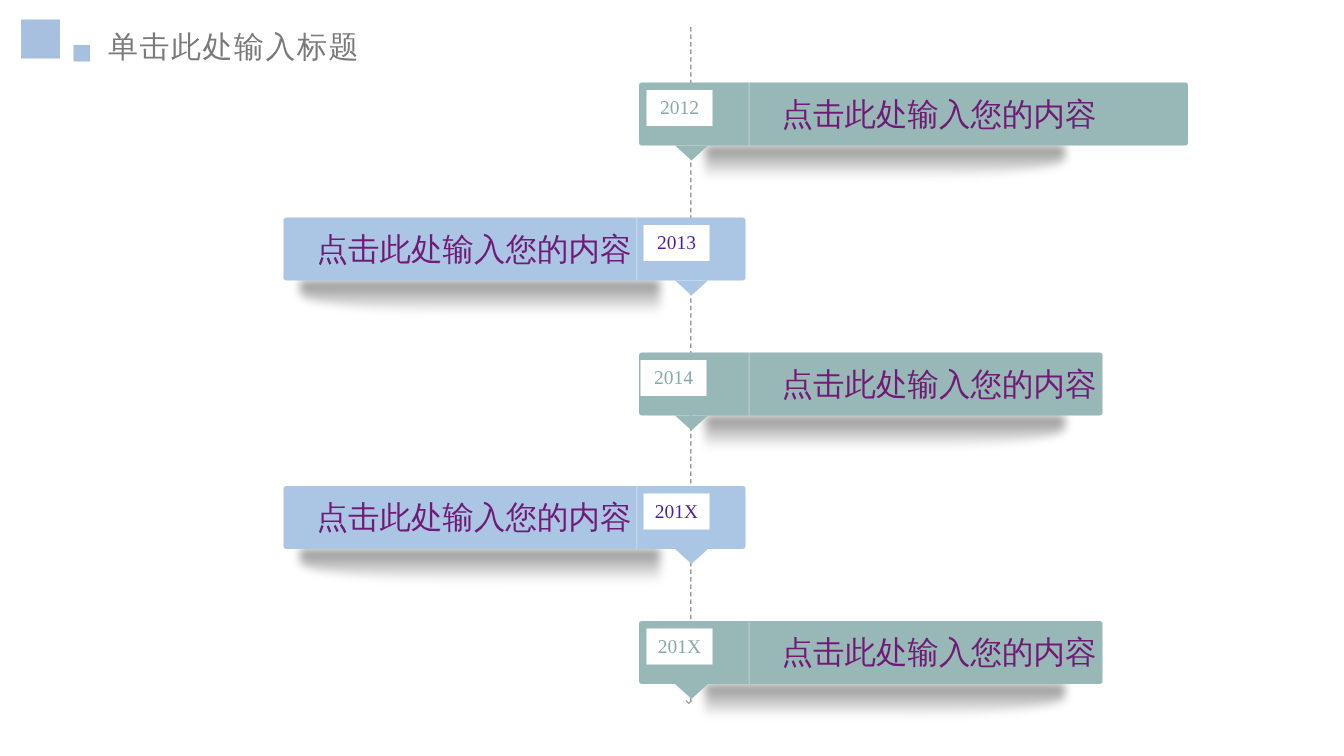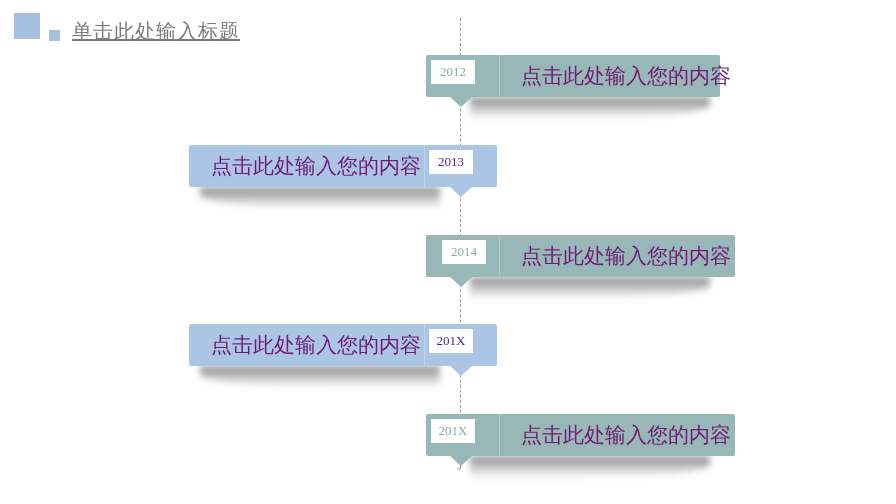--- a/index.html
+++ b/index.html
@@ -1,20 +1,20 @@
 <!DOCTYPE html>
 <html><head>
 <meta charset="utf-8">
 <style>
   html,body{margin:0;padding:0;}
   body{width:896px;height:504px;background:#fff;position:relative;overflow:hidden;
        font-family:"DejaVu Sans","Liberation Sans",sans-serif;}
   .sq1{position:absolute;left:14px;top:13px;width:26px;height:26px;background:#a7c0e0;}
   .sq2{position:absolute;left:49px;top:30px;width:11px;height:11px;background:#a7c0e0;}
-  .title{position:absolute;left:72px;top:18px;font-size:20px;color:#7a7a7a;letter-spacing:1px;text-decoration:underline;}
+  .title{position:absolute;left:72px;top:18px;font-size:20px;color:#7a7a7a;letter-spacing:1px;}
   .axis{position:absolute;left:460px;top:18px;width:0;height:450px;border-left:1px dashed #9a9a9a;}
   .arrow{position:absolute;left:455px;top:462px;font-size:10px;color:#9a9a9a;line-height:10px;}
   .item{position:absolute;height:42px;border-radius:2px;}
   .item.right{background:#97b8b7;}
   .item.left{background:#abc6e4;}
   .shadow{position:absolute;height:22px;border-radius:0 0 60% 0;
           background:linear-gradient(to bottom,rgba(0,0,0,0.45),rgba(0,0,0,0));filter:blur(3px);}
   .tail{position:absolute;width:0;height:0;border-left:11px solid transparent;border-right:11px solid transparent;}
   .year{position:absolute;top:5px;width:44px;height:24px;background:#fff;
         font-family:"Liberation Serif","DejaVu Serif",serif;font-size:13px;color:#8aa;
@@ -28,38 +28,38 @@
 <body>
 
 <div class="sq1"></div>
 <div class="sq2"></div>
 <div class="title">单击此处输入标题</div>
 
 <div class="axis"></div>
 <div class="arrow">⌄</div>
 
 <div class="shadow" style="left:470px;top:97px;width:240px;"></div>
-<div class="item right" style="left:426px;top:55px;width:294px;">
+<div class="item right" style="left:426px;top:55px;width:366px;">
   <div class="year" style="left:5px;">2012</div>
   <div class="sep" style="left:73px;"></div>
   <div class="text" style="left:95px;">点击此处输入您的内容</div>
 </div>
 <div class="tail" style="left:450px;top:97px;border-top:10px solid #97b8b7;"></div>
 
 <div class="shadow" style="left:200px;top:187px;width:240px;border-radius:0 0 0 60%;"></div>
 <div class="item left" style="left:189px;top:145px;width:308px;">
   <div class="text" style="left:22px;">点击此处输入您的内容</div>
   <div class="sep" style="left:235px;"></div>
   <div class="year" style="left:240px;">2013</div>
 </div>
 <div class="tail" style="left:450px;top:187px;border-top:10px solid #abc6e4;"></div>
 
 <div class="shadow" style="left:470px;top:277px;width:240px;"></div>
 <div class="item right" style="left:426px;top:235px;width:309px;">
-  <div class="year" style="left:16px;">2014</div>
+  <div class="year" style="left:1px;">2014</div>
   <div class="sep" style="left:73px;"></div>
   <div class="text" style="left:95px;">点击此处输入您的内容</div>
 </div>
 <div class="tail" style="left:450px;top:277px;border-top:10px solid #97b8b7;"></div>
 
 <div class="shadow" style="left:200px;top:366px;width:240px;border-radius:0 0 0 60%;"></div>
 <div class="item left" style="left:189px;top:324px;width:308px;">
   <div class="text" style="left:22px;">点击此处输入您的内容</div>
   <div class="sep" style="left:235px;"></div>
   <div class="year" style="left:240px;">201X</div>

